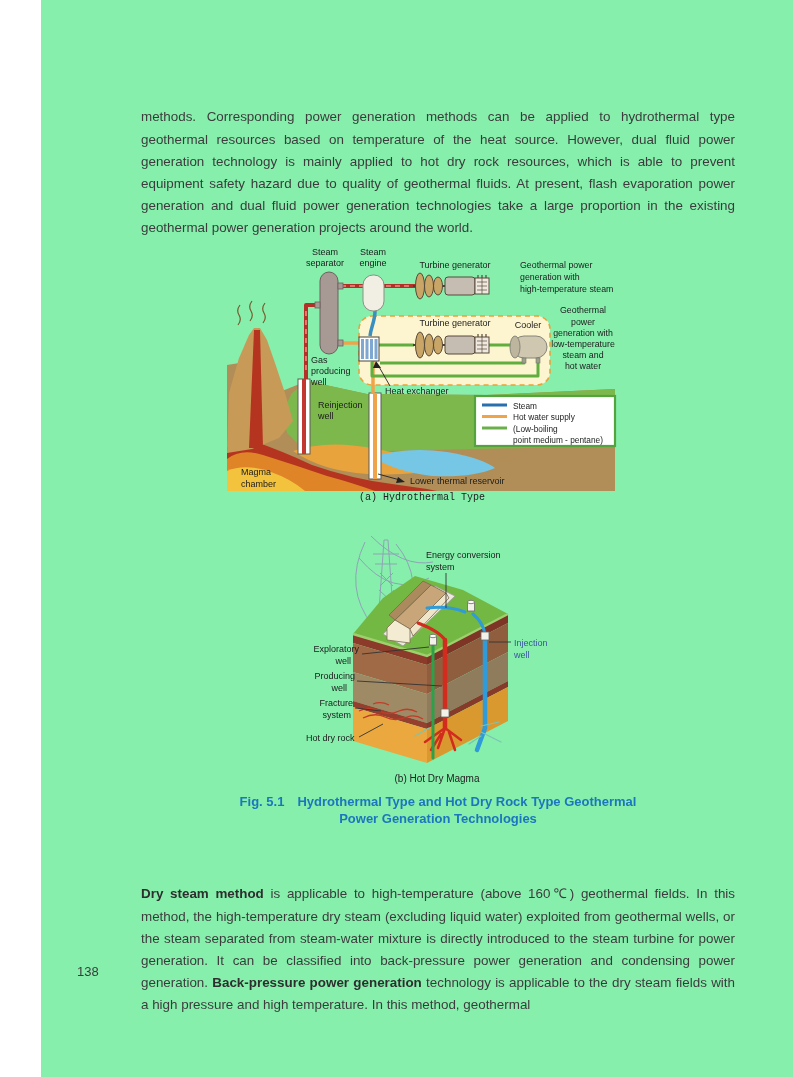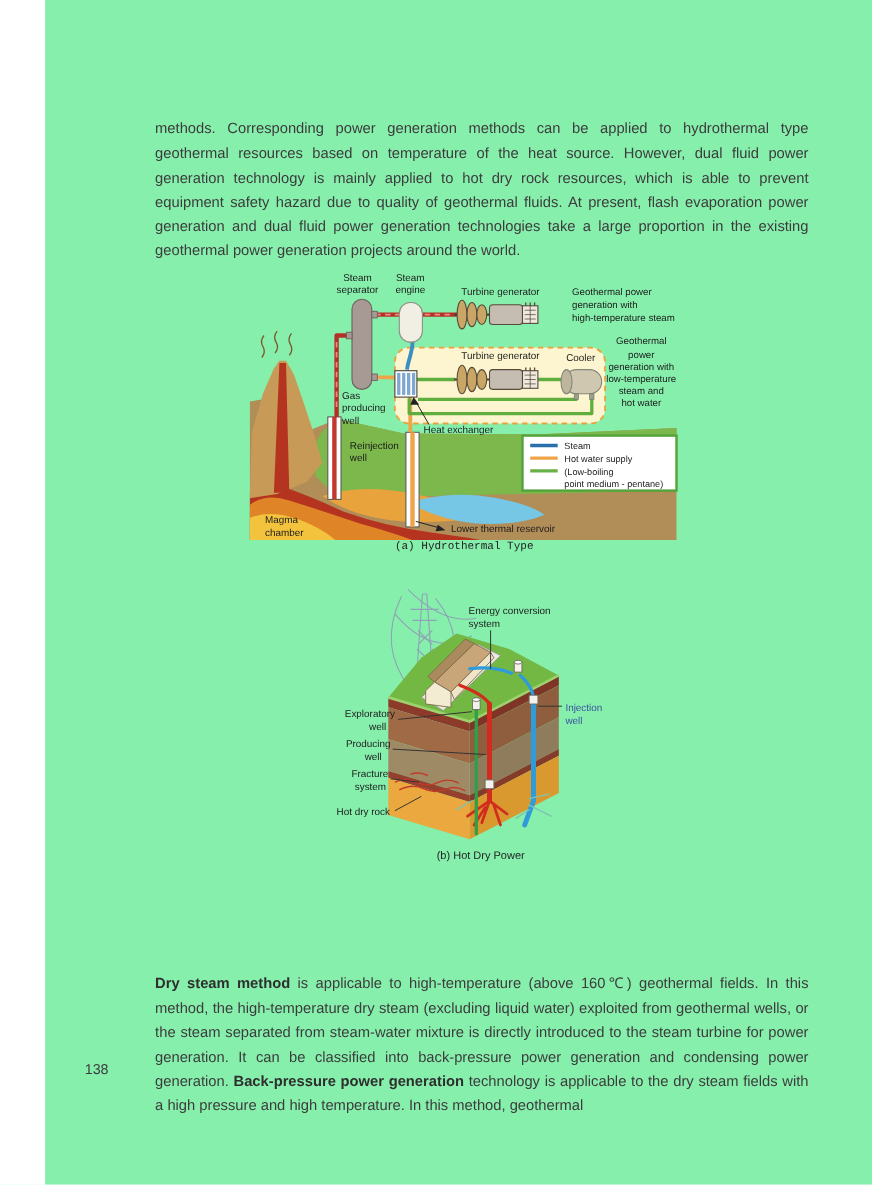--- a/index.html
+++ b/index.html
@@ -225,21 +225,23 @@
     <text x="56" y="124" text-anchor="end">Exploratory</text>
     <text x="48" y="136" text-anchor="end">well</text>
     <text x="52" y="151" text-anchor="end">Producing</text>
     <text x="44" y="163" text-anchor="end">well</text>
     <text x="50" y="178" text-anchor="end">Fracture</text>
     <text x="48" y="190" text-anchor="end">system</text>
     <text x="3" y="213">Hot dry rock</text>
     <text class="blue-label" x="211" y="118">Injection</text>
     <text class="blue-label" x="211" y="130">well</text>
   </svg>
-  <div class="subcap" id="capB">(b) Hot Dry Power</div>
+  <div class="subcap" id="capB">(b) Hot Dry Magma</div>
 
   <div class="fig-caption">
+    <div><span>Fig. 5.1</span><span class="gap"></span><span>Hydrothermal Type and Hot Dry Rock Type Geothermal</span></div>
+    <div>Power Generation Technologies</div>
   </div>
 
   <p class="para" id="para2"><b>Dry steam method</b><span> is applicable to high-temperature (above 160℃) geothermal fields. In this method, the high-temperature dry steam (excluding liquid water) exploited from geothermal wells, or the steam separated from steam-water mixture is directly introduced to the steam turbine for power generation. It can be classified into back-pressure power generation and condensing power generation. </span><b>Back-pressure power generation</b><span> technology is applicable to the dry steam fields with a high pressure and high temperature. In this method, geothermal</span></p>
 
   <div class="page-num">138</div>
 </div>
 
 </body></html>

